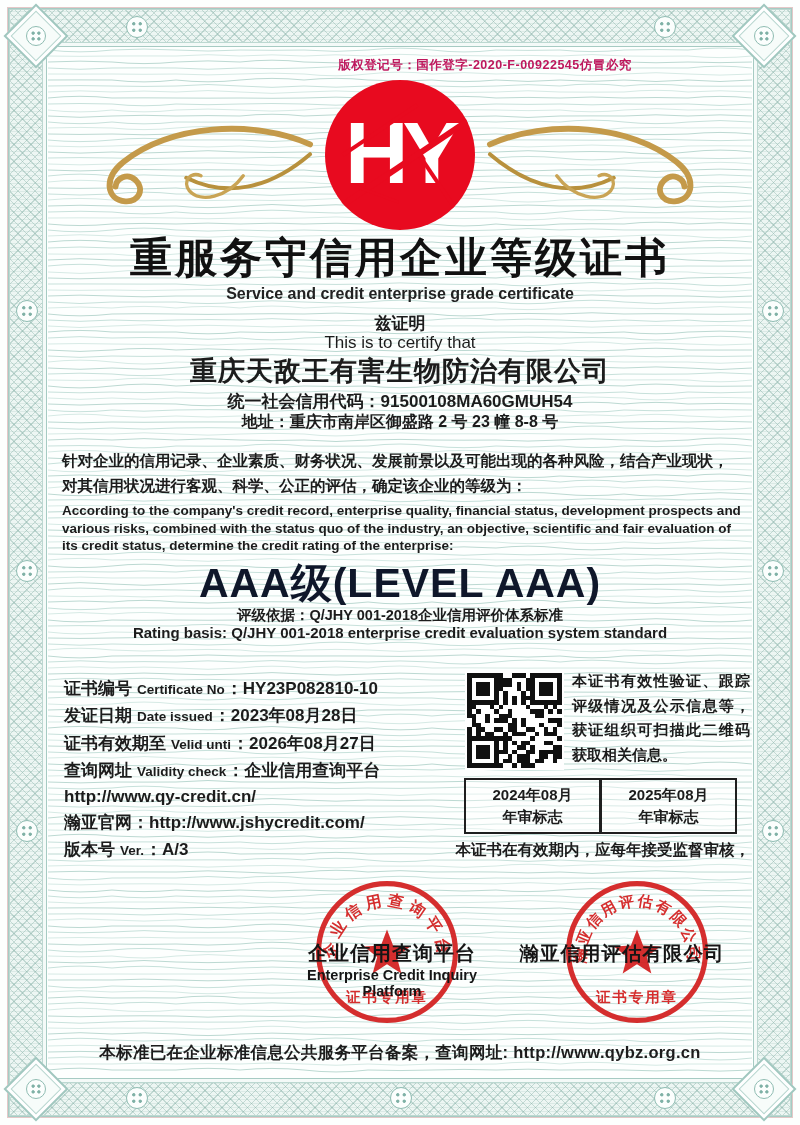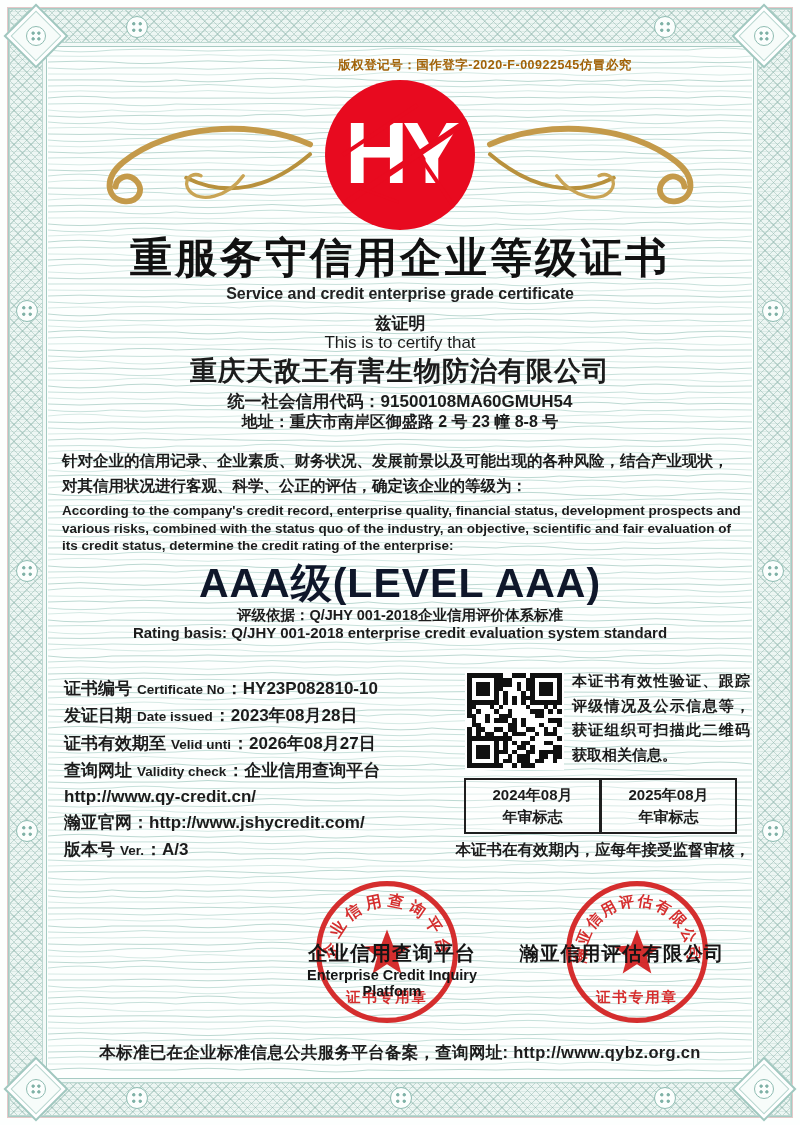--- a/index.html
+++ b/index.html
@@ -38,21 +38,21 @@
       #fbfefd;
   }
   .corner .btn{transform:rotate(-45deg);}
   .medallion{position:absolute;z-index:2;width:20px;height:20px;}
   
   .waves{position:absolute;left:48px;top:46px;z-index:1;}
   
   .content{position:absolute;inset:0;z-index:3;}
   .abs{position:absolute;}
   .ctr{left:0;width:800px;text-align:center;}
-  .copyright{top:57px;left:170px;width:630px;text-align:center;font-size:12.5px;font-weight:700;color:#a16207;letter-spacing:.5px;}
+  .copyright{top:57px;left:170px;width:630px;text-align:center;font-size:12.5px;font-weight:700;color:#be185d;letter-spacing:.5px;}
   
   .logo{top:80px;left:325px;width:150px;height:150px;border-radius:50%;background:#e80a1f;
         display:flex;align-items:center;justify-content:center;overflow:hidden;}
   .logo .hy{font-size:88px;font-weight:900;color:#fff;letter-spacing:-6px;transform:translateY(-2px);}
   .crack{position:absolute;background:#e80a1f;}
   .crack.c1{width:190px;height:6px;left:-15px;top:80px;transform:rotate(-34deg);}
   .crack.c2{width:90px;height:4px;left:10px;top:48px;transform:rotate(-34deg);}
   .crack.c3{width:70px;height:4px;left:80px;top:104px;transform:rotate(56deg);}
   .crack.c4{width:50px;height:3px;left:25px;top:112px;transform:rotate(20deg);}
   

